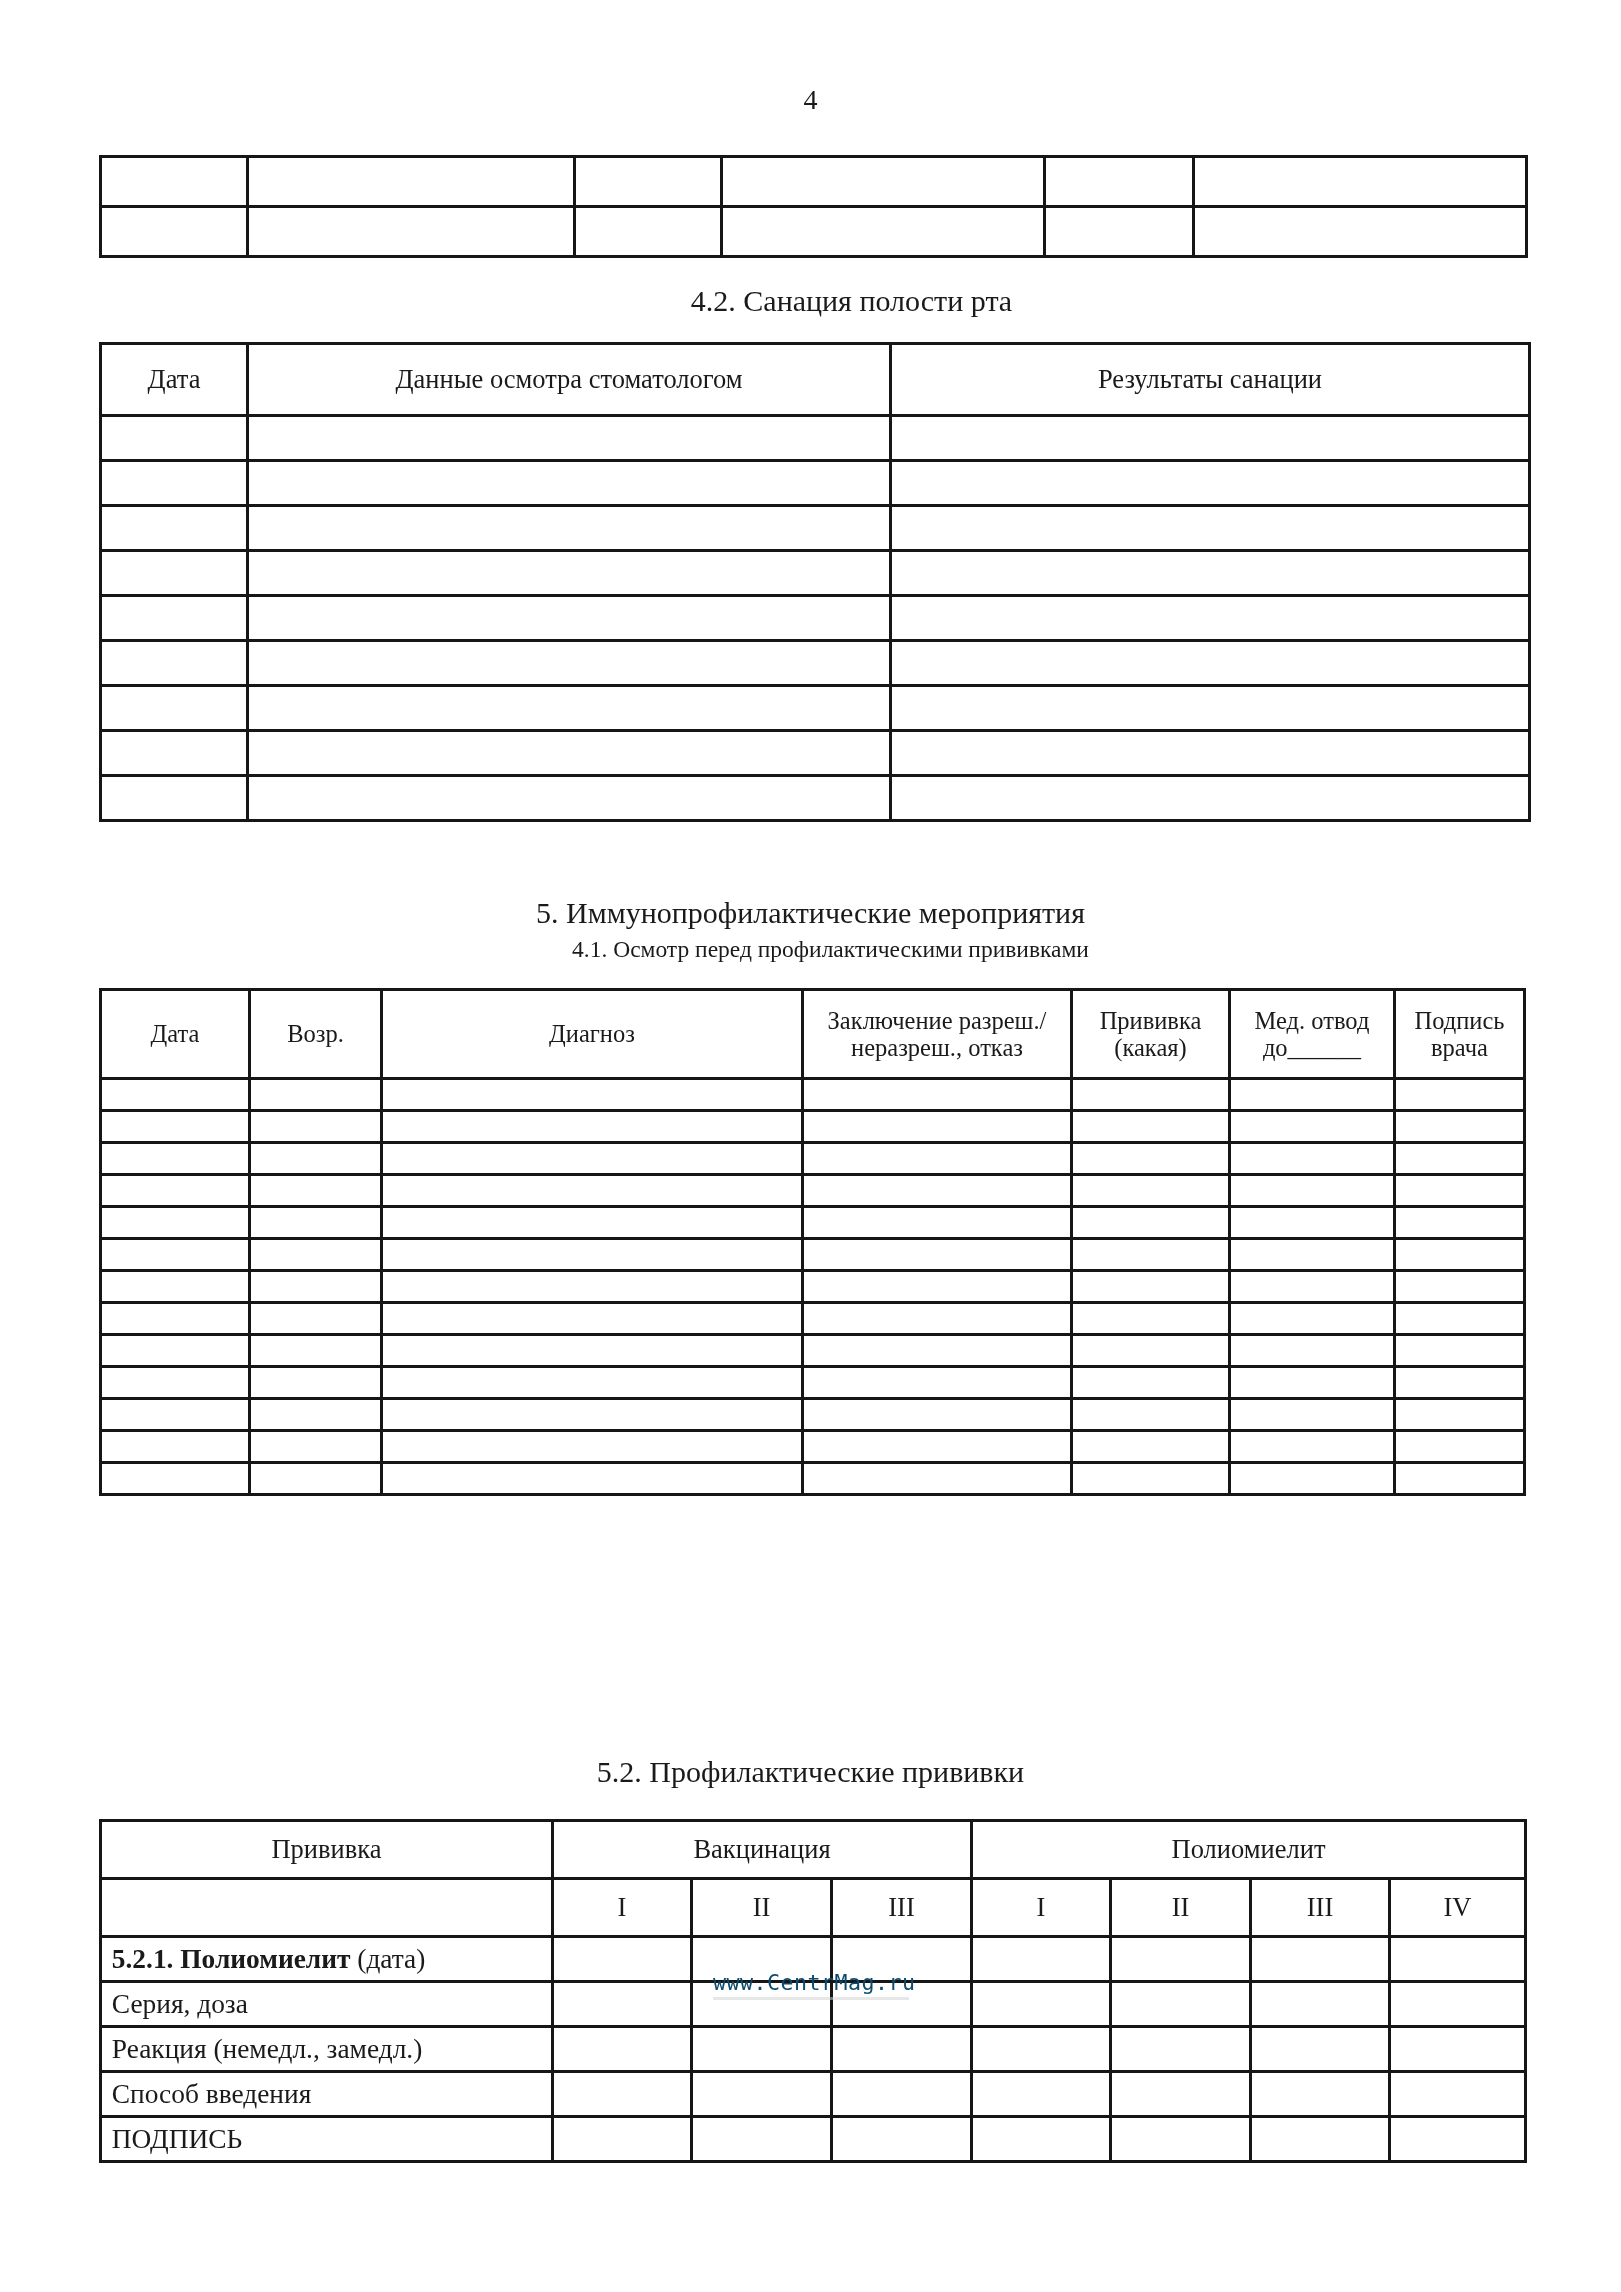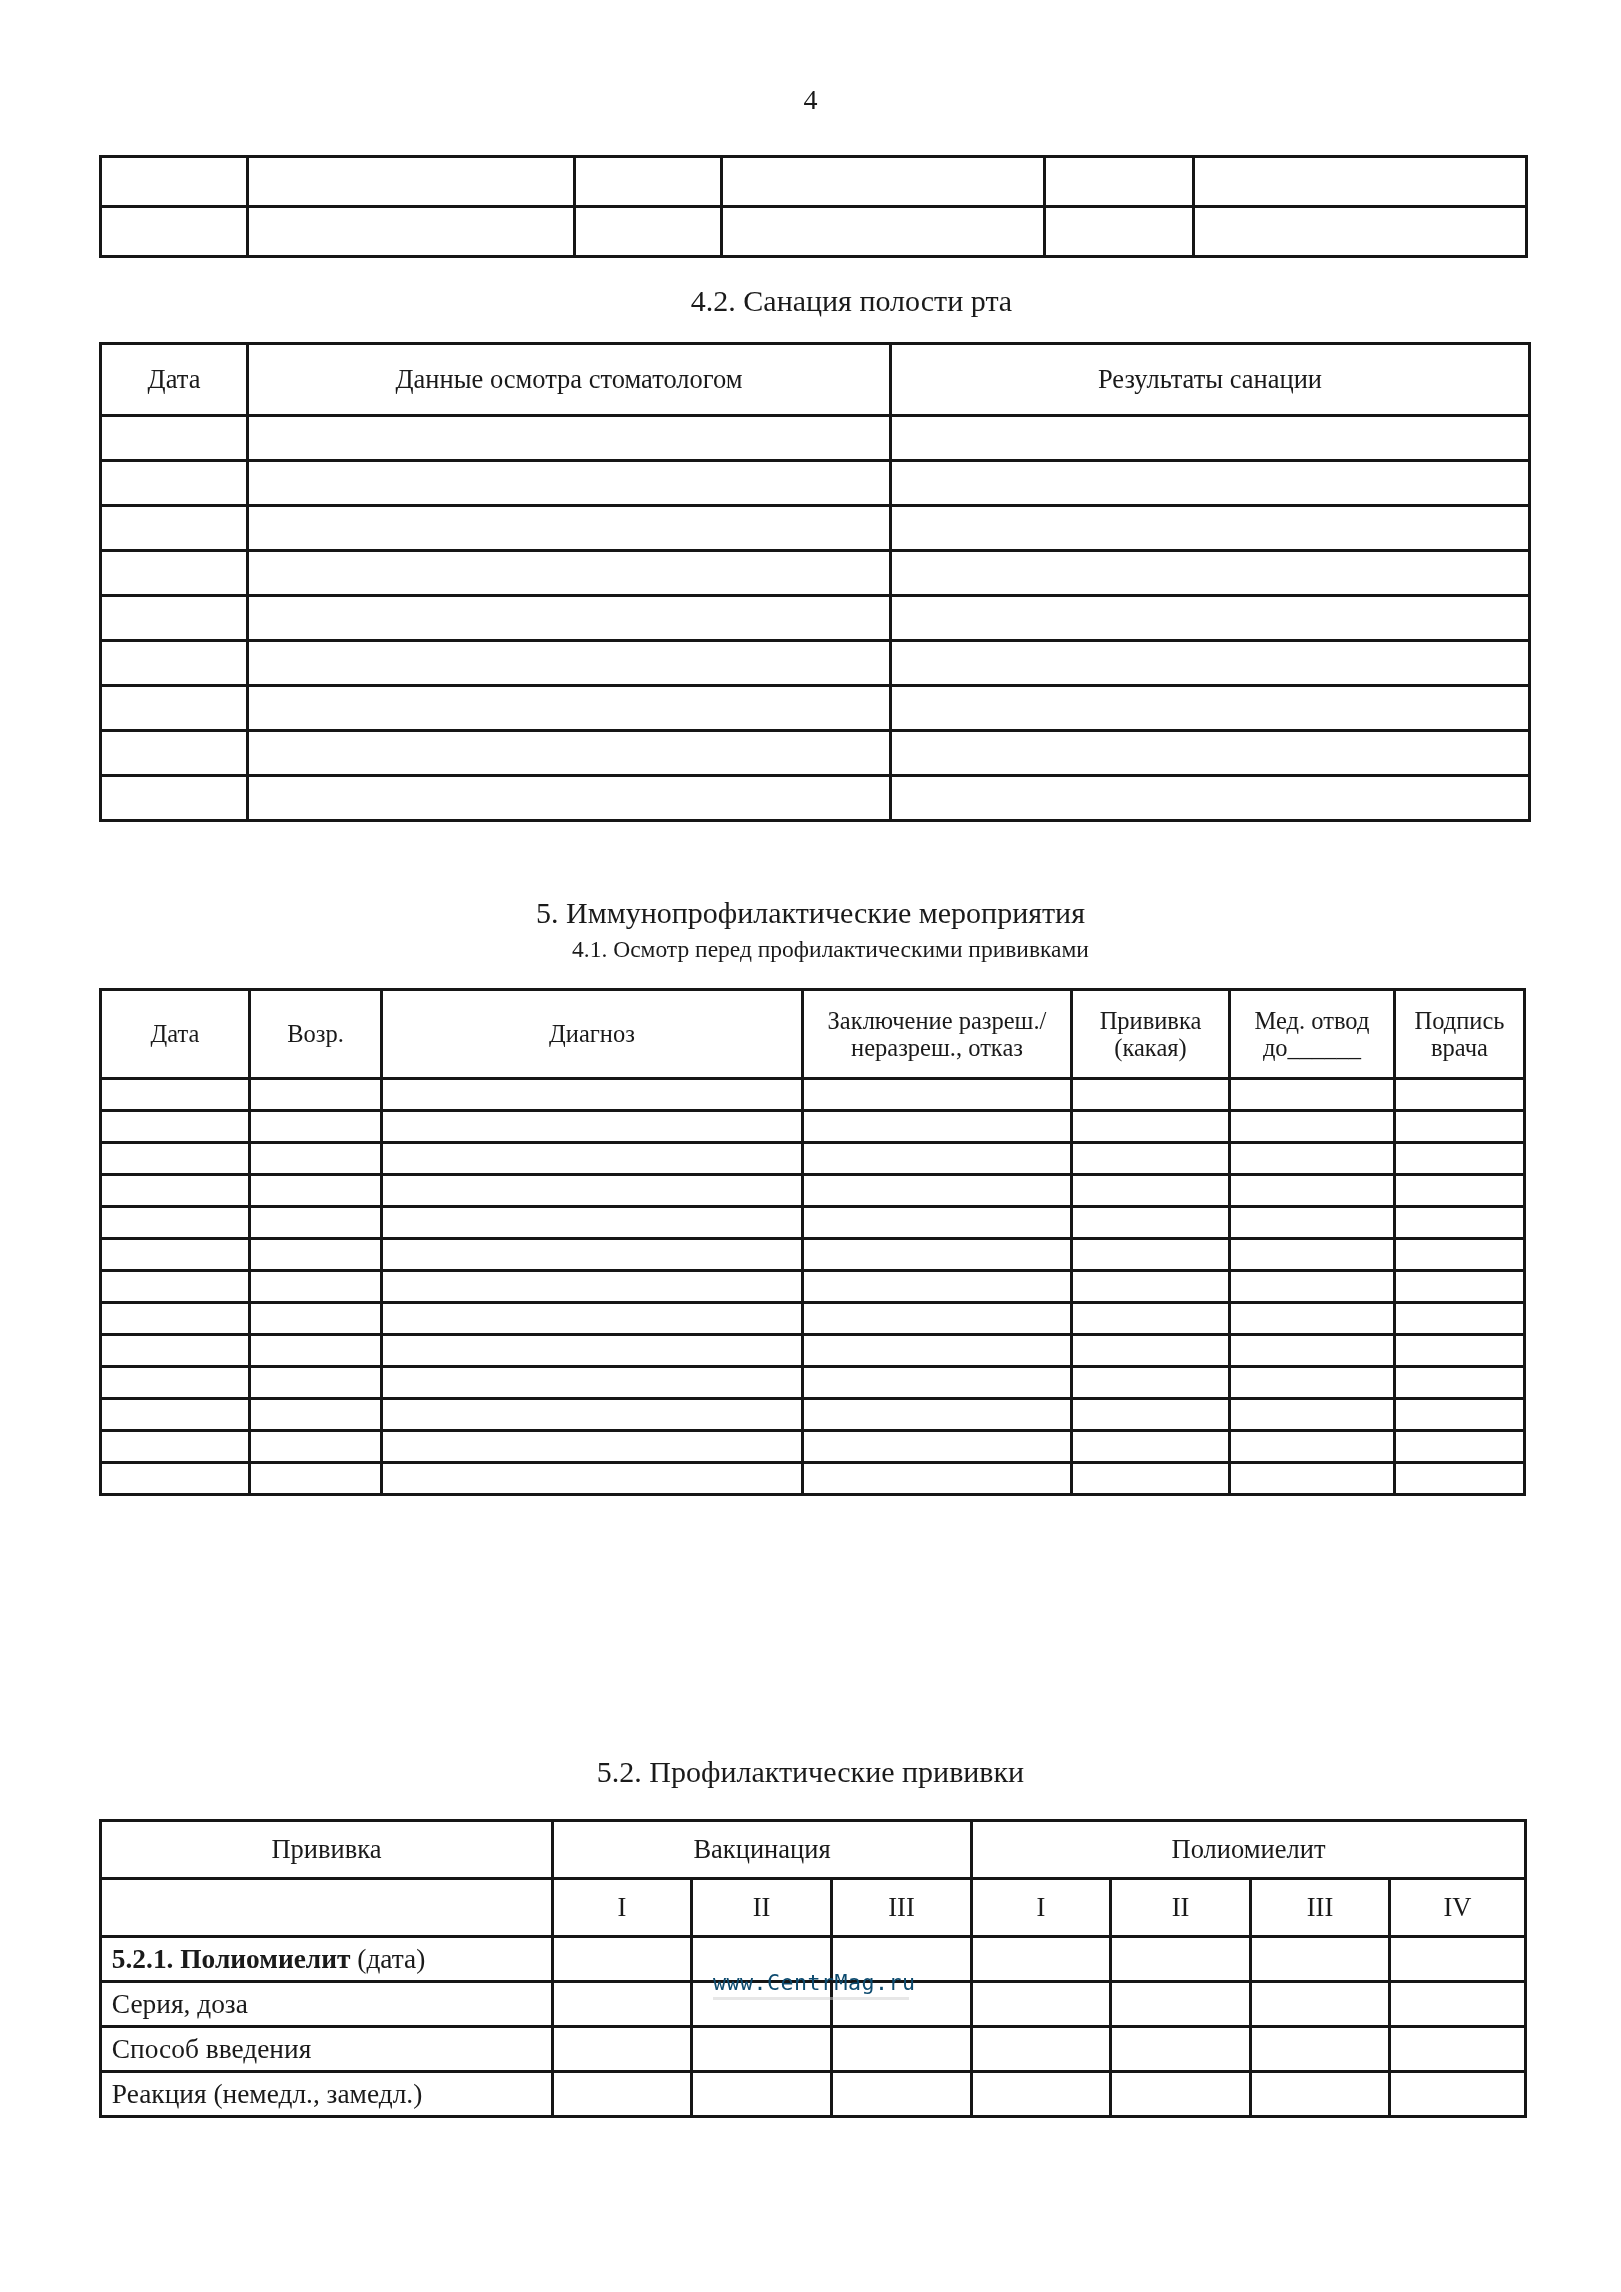--- a/index.html
+++ b/index.html
@@ -339,31 +339,41 @@
       <td class="row-label">Серия, доза</td>
       <td></td>
         <td></td>
         <td></td>
       <td></td>
         <td></td>
         <td></td>
         <td></td>
     </tr>
     <tr>
+      <td class="row-label">Реакция (немедл., замедл.)</td>
+      <td></td>
+        <td></td>
+        <td></td>
+      <td></td>
+        <td></td>
+        <td></td>
+        <td></td>
+    </tr>
+    <tr>
       <td class="row-label">Способ введения</td>
       <td></td>
         <td></td>
         <td></td>
       <td></td>
         <td></td>
         <td></td>
         <td></td>
     </tr>
     <tr>
-      <td class="row-label">Реакция (немедл., замедл.)</td>
+      <td class="row-label">ПОДПИСЬ</td>
       <td></td>
         <td></td>
         <td></td>
       <td></td>
         <td></td>
         <td></td>
         <td></td>
     </tr>
   </tbody>
 </table>

